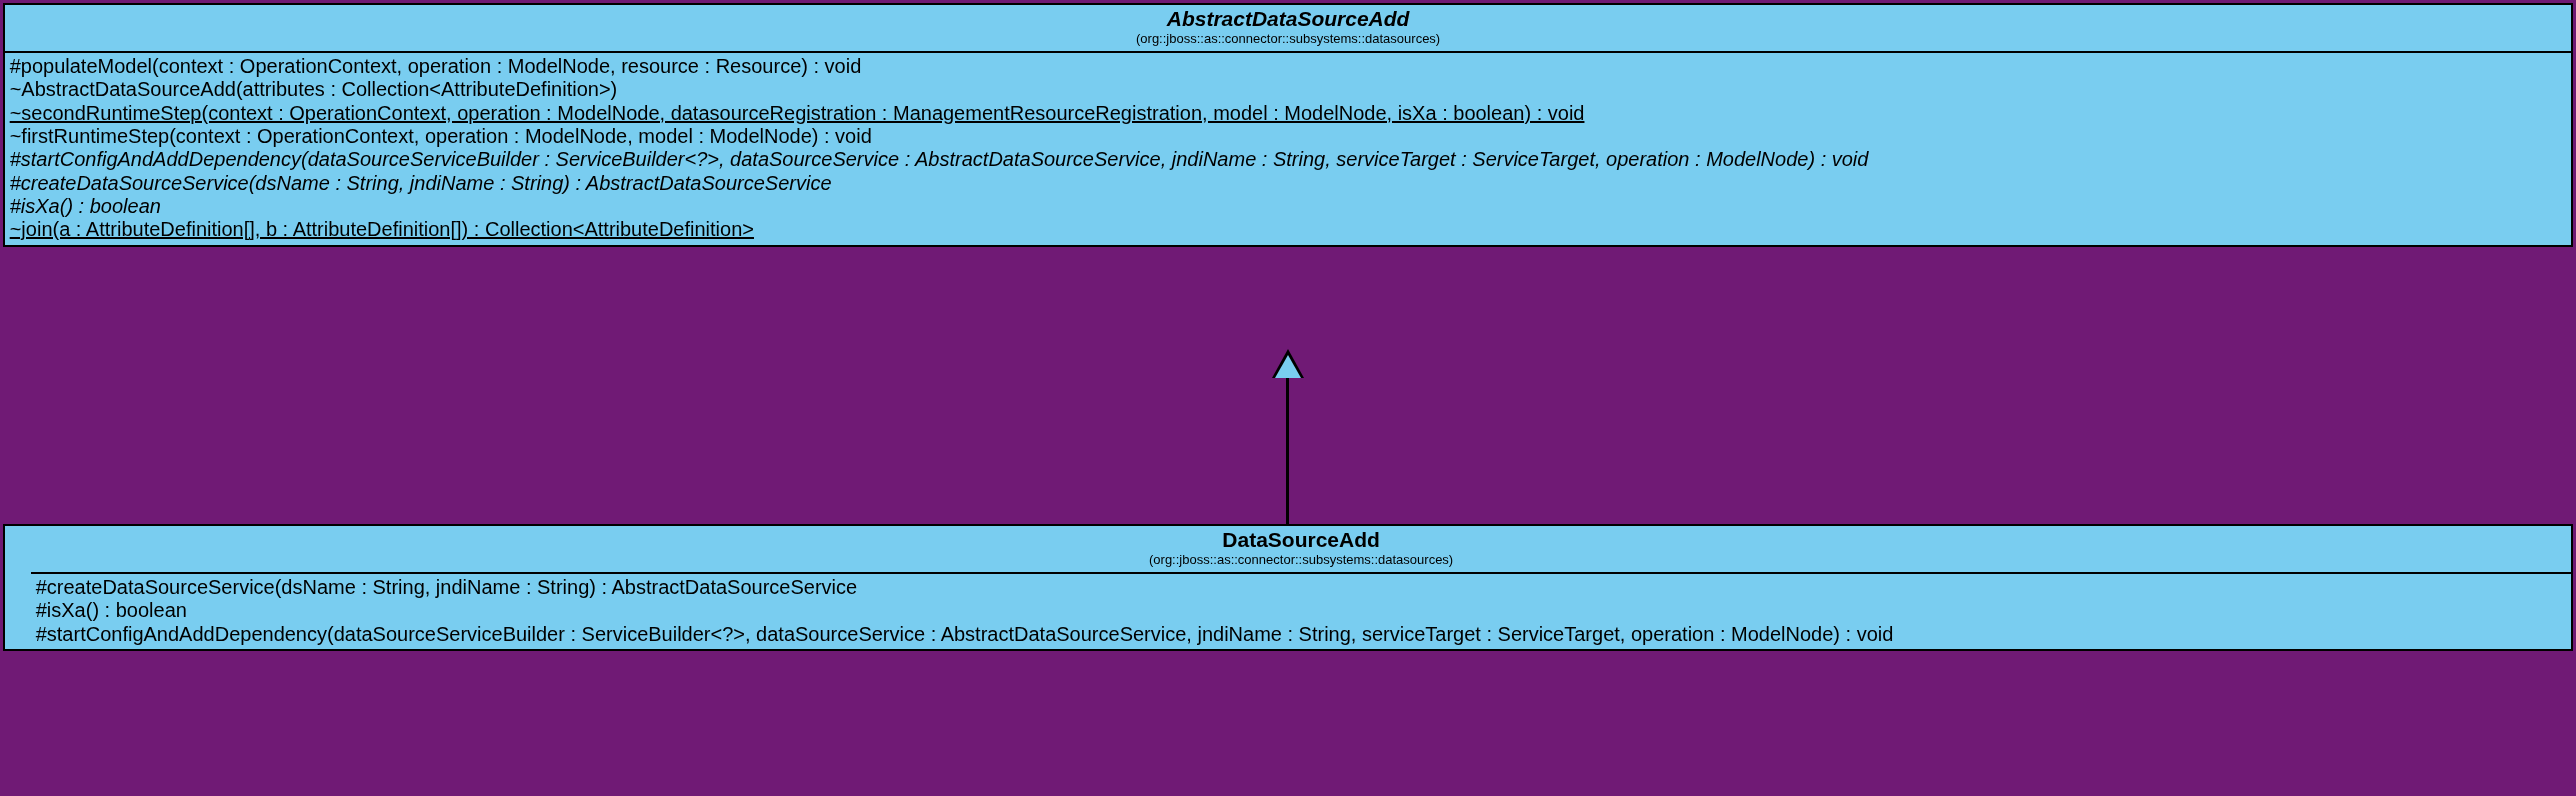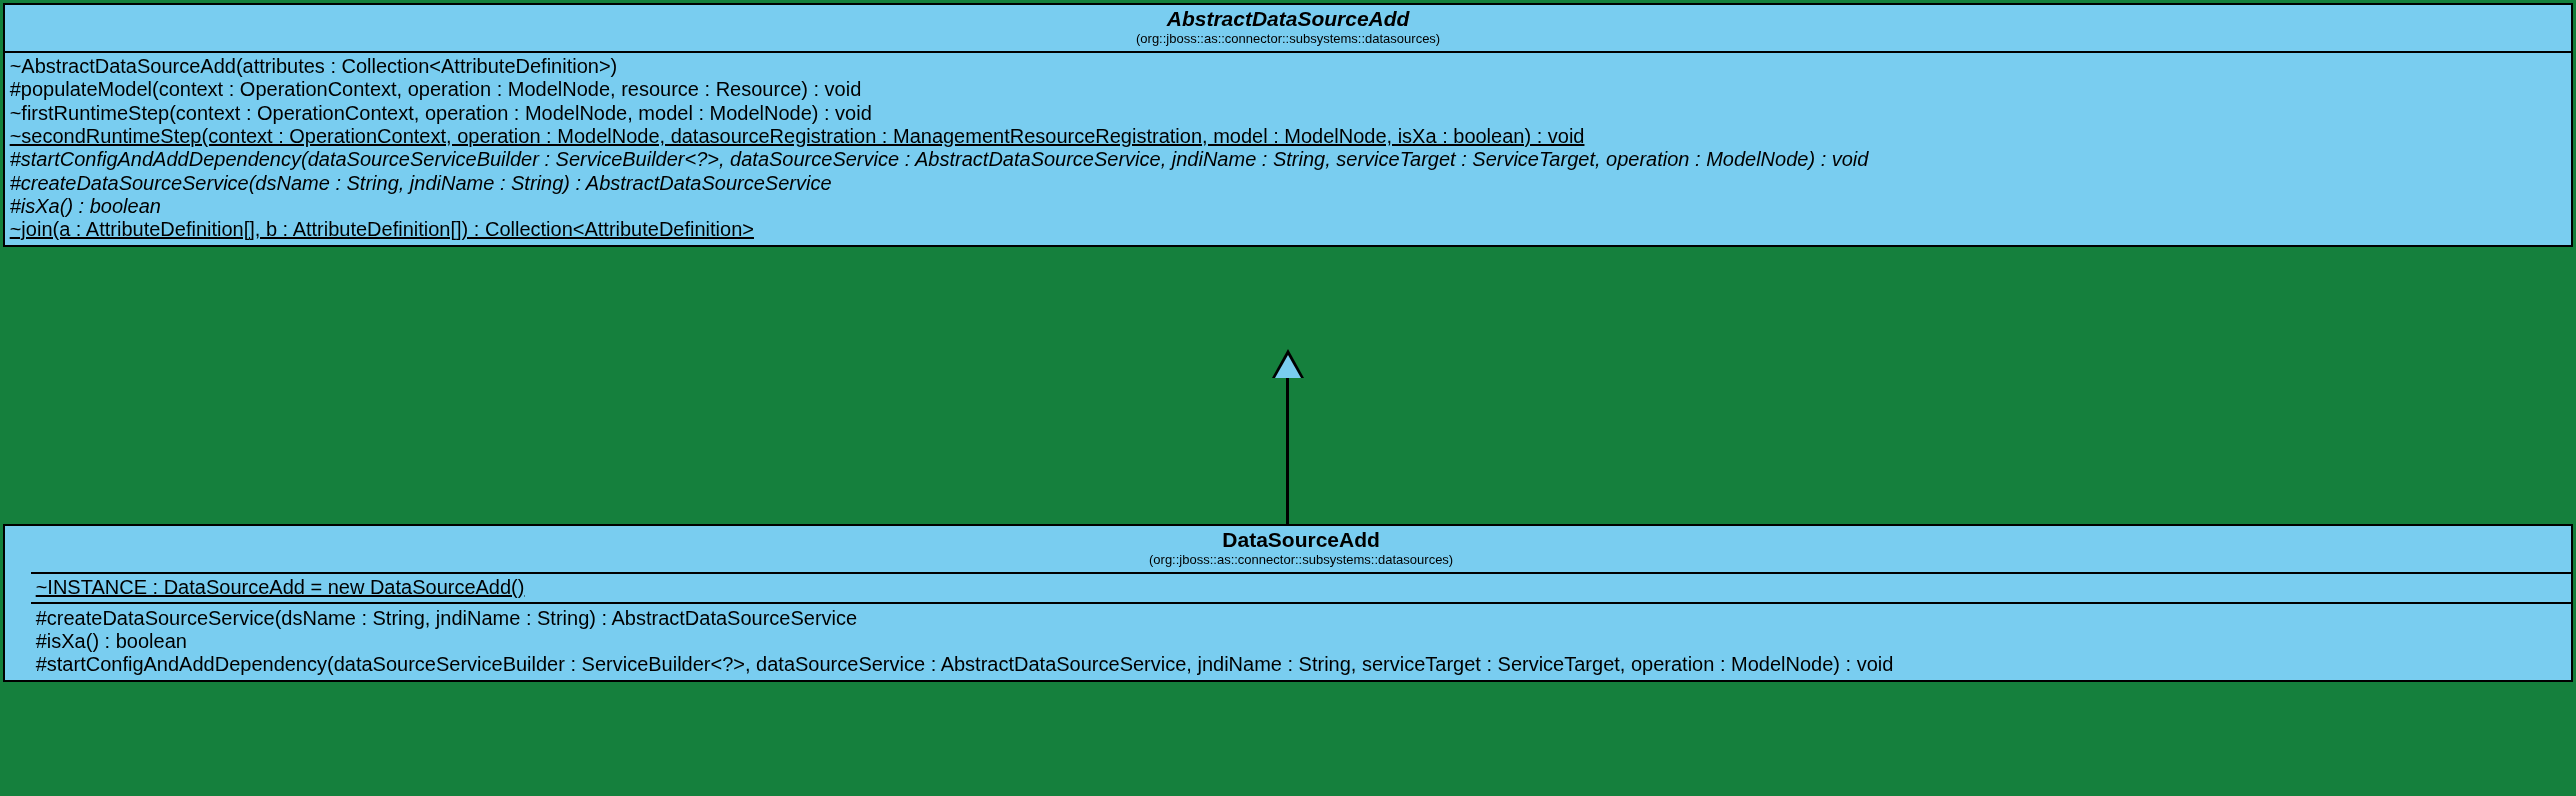--- a/index.html
+++ b/index.html
@@ -11,21 +11,21 @@
     width: 2576px;
     height: 796px;
     font-family: "Liberation Sans", sans-serif;
     overflow: hidden;
   }
 
   .diagram-canvas {
     position: relative;
     width: 2576px;
     height: 796px;
-    background: #15803d;
+    background: #701a75;
   }
 
   
   .uml-class {
     position: absolute;
     box-sizing: border-box;
     background: #79cdf0;
     border: 2.3px solid #000000;
   }
 
@@ -108,47 +108,44 @@
 <body>
 
 <div class="diagram-canvas">
 
   <div class="uml-class" id="class-0" style="left:3.1px; top:3.1px; width:2570px;">
     <div class="uml-header">
       <div class="uml-class-name abstract">AbstractDataSourceAdd</div>
       <div class="uml-package-name">(org::jboss::as::connector::subsystems::datasources)</div>
     </div>
     <div class="uml-compartment" id="class-0-ops">
+        <span class="uml-member">#populateModel(context : OperationContext, operation : ModelNode, resource : Resource) : void</span>
         <span class="uml-member">~AbstractDataSourceAdd(attributes : Collection&lt;AttributeDefinition&gt;)</span>
-        <span class="uml-member">#populateModel(context : OperationContext, operation : ModelNode, resource : Resource) : void</span>
+        <span class="uml-member static">~secondRuntimeStep(context : OperationContext, operation : ModelNode, datasourceRegistration : ManagementResourceRegistration, model : ModelNode, isXa : boolean) : void</span>
         <span class="uml-member">~firstRuntimeStep(context : OperationContext, operation : ModelNode, model : ModelNode) : void</span>
-        <span class="uml-member static">~secondRuntimeStep(context : OperationContext, operation : ModelNode, datasourceRegistration : ManagementResourceRegistration, model : ModelNode, isXa : boolean) : void</span>
         <span class="uml-member italic">#startConfigAndAddDependency(dataSourceServiceBuilder : ServiceBuilder&lt;?&gt;, dataSourceService : AbstractDataSourceService, jndiName : String, serviceTarget : ServiceTarget, operation : ModelNode) : void</span>
         <span class="uml-member italic">#createDataSourceService(dsName : String, jndiName : String) : AbstractDataSourceService</span>
         <span class="uml-member italic">#isXa() : boolean</span>
         <span class="uml-member static">~join(a : AttributeDefinition[], b : AttributeDefinition[]) : Collection&lt;AttributeDefinition&gt;</span>
       </div>
   </div>
 
   <div class="generalization">
     <div class="gen-arrow" style="left:1272px; top:349px;">
       <div class="gen-arrow-outer"></div>
       <div class="gen-arrow-inner"></div>
     </div>
     <div class="gen-line" style="left:1286px; top:378px; width:3.1px; height:146px;"></div>
   </div>
 
   <div class="uml-class" id="class-1" style="left:3.1px; top:524px; width:2570px;padding-left:26px;">
     <div class="uml-header">
       <div class="uml-class-name">DataSourceAdd</div>
       <div class="uml-package-name">(org::jboss::as::connector::subsystems::datasources)</div>
     </div>
-    <div class="uml-compartment" id="class-1-attrs">
-        <span class="uml-member static">~INSTANCE : DataSourceAdd = new DataSourceAdd()</span>
-      </div>
     <div class="uml-compartment" id="class-1-ops">
         <span class="uml-member">#createDataSourceService(dsName : String, jndiName : String) : AbstractDataSourceService</span>
         <span class="uml-member">#isXa() : boolean</span>
         <span class="uml-member">#startConfigAndAddDependency(dataSourceServiceBuilder : ServiceBuilder&lt;?&gt;, dataSourceService : AbstractDataSourceService, jndiName : String, serviceTarget : ServiceTarget, operation : ModelNode) : void</span>
       </div>
   </div>
 
 </div>
 
 

